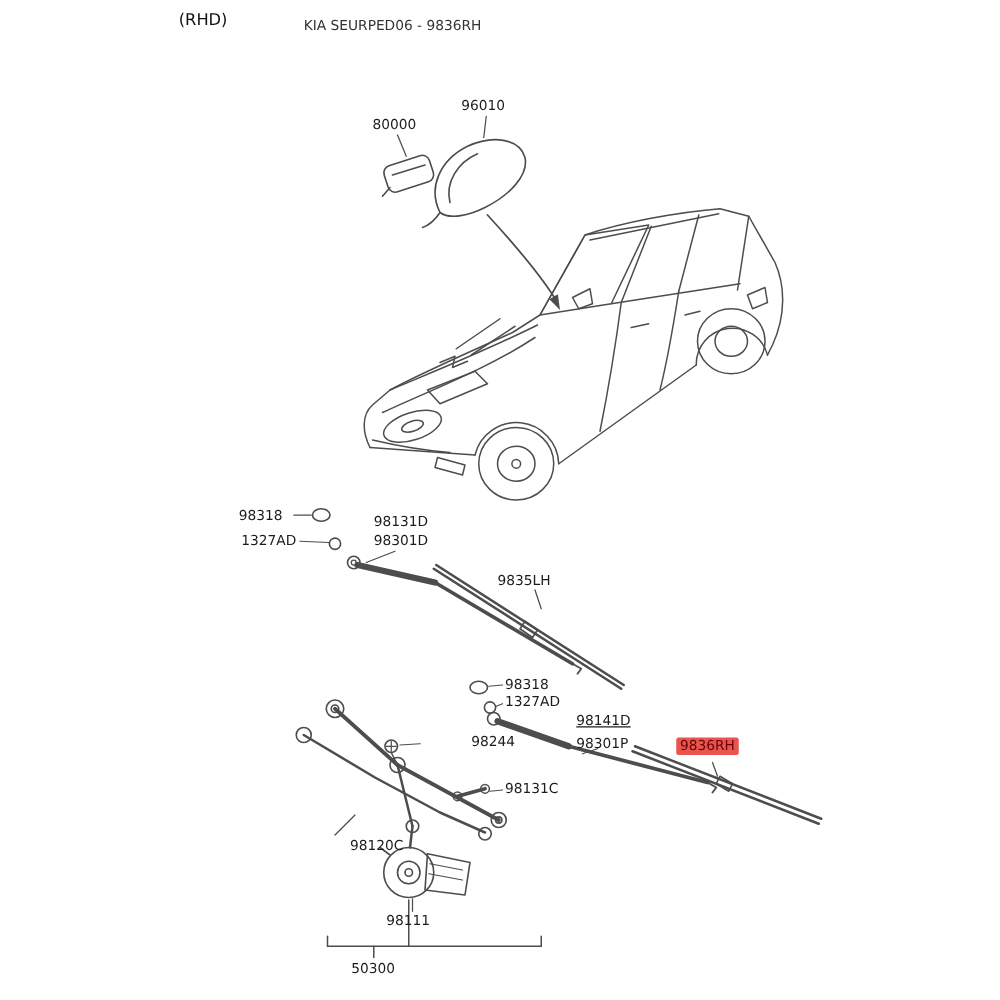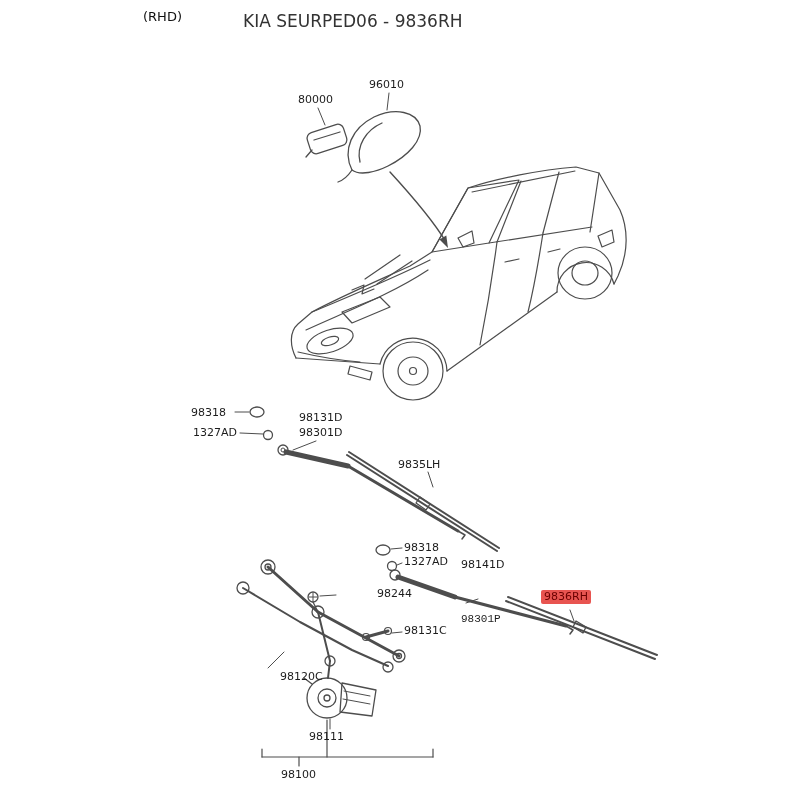--- a/index.html
+++ b/index.html
@@ -12,21 +12,21 @@
     overflow:hidden;
   }
   svg { position:absolute; left:0; top:0; }
   .lbl {
     position:absolute;
     font-size:11px;
     color:#1c1c1c;
     white-space:nowrap;
     line-height:14px;
   }
-  .lbl.small { font-size:17px; color:#333; }
+  .lbl.small { font-size:11px; color:#333; }
   .lbl.rhd { font-size:13px; color:#111; }
   .lbl.highlight {
     background:#e85450;
     color:#6b0000;
     padding:0 3px;
     border-radius:2px;
   }
   .part-stroke { stroke:#4d4d4d; fill:none; stroke-linecap:round; stroke-linejoin:round; }
 </style>
 </head>
@@ -199,23 +199,23 @@
   <div class="lbl" style="left:369px; top:78px;">96010</div>
 
   <div class="lbl" style="left:191px; top:406px;">98318</div>
   <div class="lbl" style="left:193px; top:426px;">1327AD</div>
   <div class="lbl" style="left:299px; top:411px;">98131D</div>
   <div class="lbl" style="left:299px; top:426px;">98301D</div>
   <div class="lbl" style="left:398px; top:458px;">9835LH</div>
 
   <div class="lbl" style="left:404px; top:541px;">98318</div>
   <div class="lbl" style="left:404px; top:555px;">1327AD</div>
-  <div class="lbl" style="left:461px; top:558px;">98141D</div>
-  <div class="lbl" style="left:461px; top:612px;font-family:Liberation Mono, monospace;">98301P</div>
+  <div class="lbl" style="left:461px; top:570px;text-decoration:underline;">98141D</div>
+  <div class="lbl" style="left:461px; top:588px;">98301P</div>
   <div class="lbl highlight" style="left:541px; top:590px;">9836RH</div>
 
   <div class="lbl" style="left:337px; top:587px;margin-left:40px;">98244</div>
   <div class="lbl" style="left:404px; top:624px;text-align:right;">98131C</div>
   <div class="lbl" style="left:240px; top:670px;margin-left:40px;">98120C</div>
   <div class="lbl" style="left:309px; top:730px;">98111</div>
-  <div class="lbl" style="left:281px; top:768px;">98100</div>
+  <div class="lbl" style="left:281px; top:768px;">50300</div>
 
 </div>
 
 </body></html>

